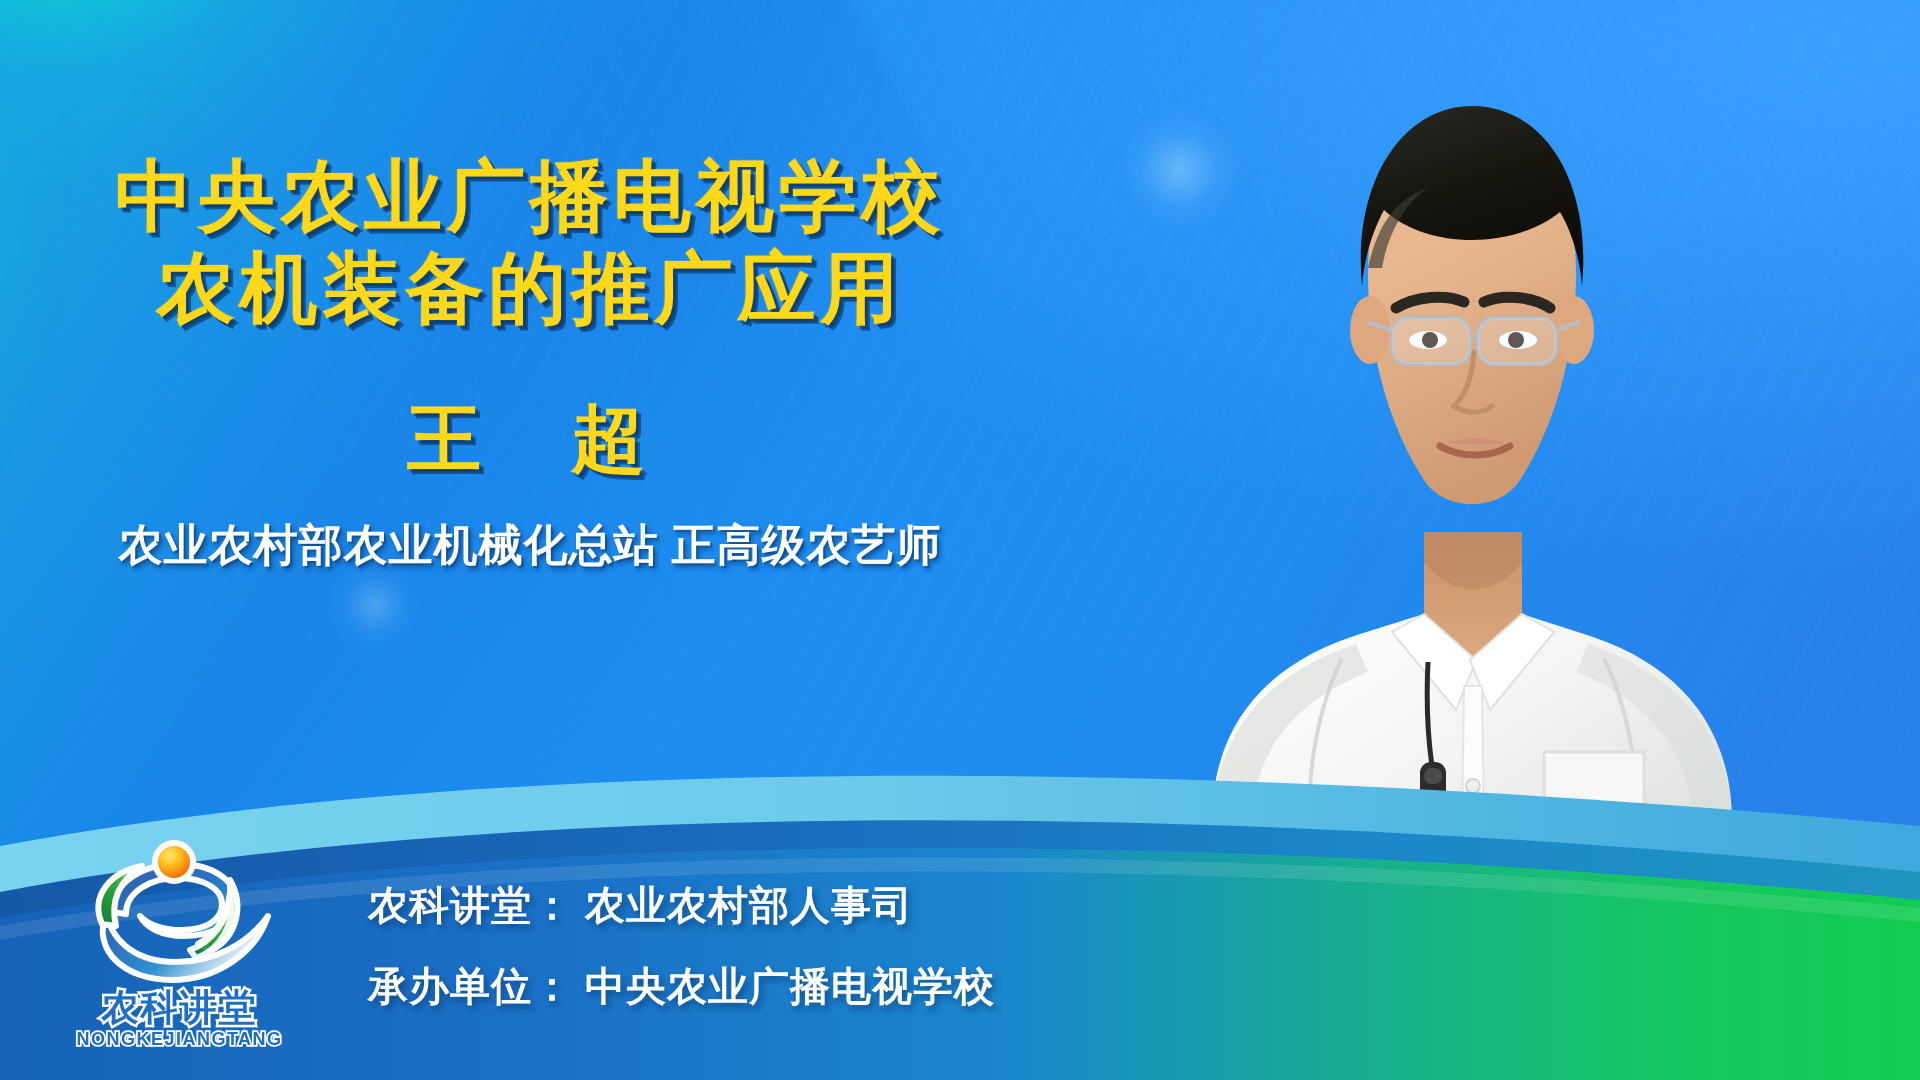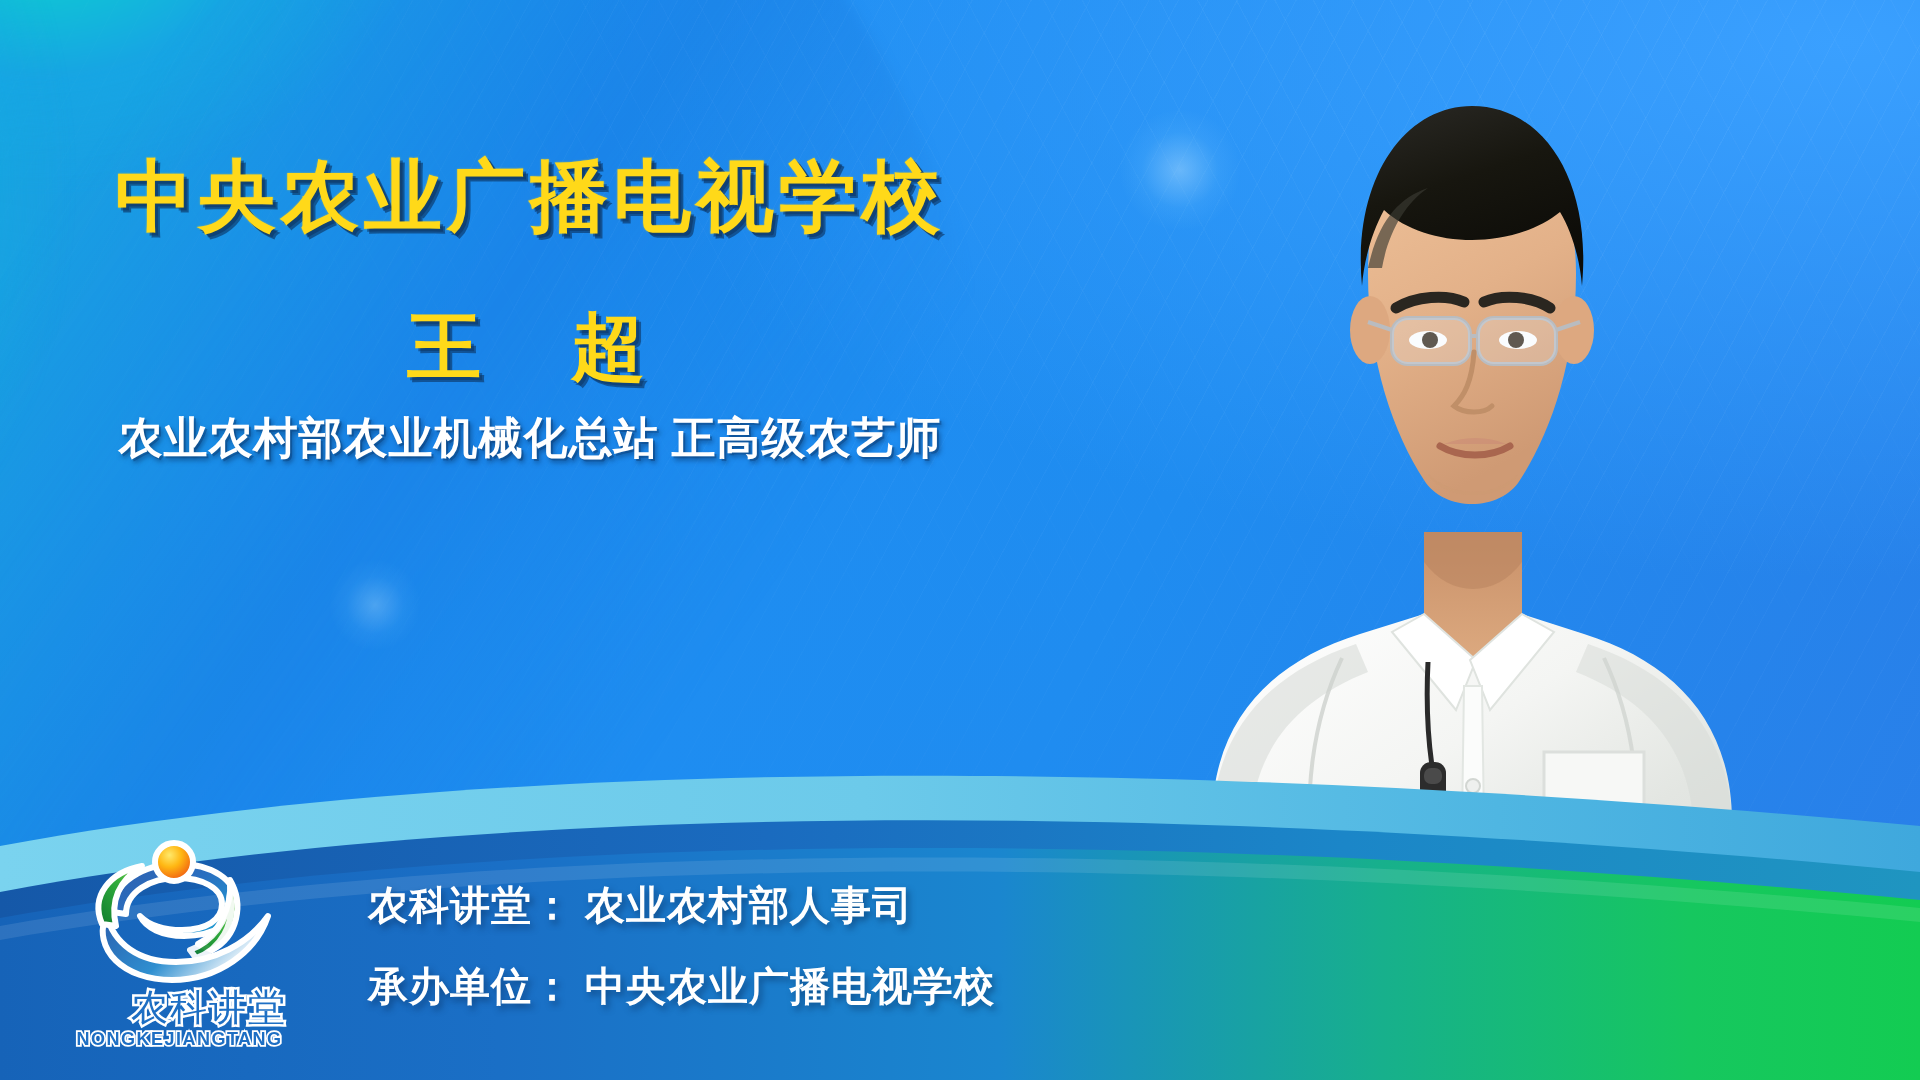--- a/index.html
+++ b/index.html
@@ -106,21 +106,21 @@
     font-size:74px;
     font-weight:700;
     color:#ffd919;
     letter-spacing:8px;
     white-space:pre;
     text-shadow:
       5px 5px 0 rgba(12,50,95,.6),
       3px 3px 0 rgba(12,50,95,.5);
   }
   .speaker-affil{
-    margin-top:11px;
+    margin-top:26px;
     font-size:44px;
     font-weight:700;
     color:#ffffff;
     letter-spacing:1px;
     white-space:nowrap;
     text-shadow:
       3px 4px 5px rgba(8,48,96,.55),
       2px 2px 0 rgba(10,52,102,.35);
   }
 
@@ -131,22 +131,22 @@
   
   .footer{
     position:absolute;left:0;bottom:0;width:1920px;height:310px;z-index:7;
   }
   .logo{
     position:absolute;left:72px;bottom:42px;width:215px;height:200px;
   }
   .logo svg{display:block;width:215px;height:155px;}
   .logo-cn{
     margin-top:-4px;
-    text-align:right;
-    font-size:37px;font-weight:400;color:#1e6fc4;
+    text-align:center;
+    font-size:37px;font-weight:700;color:#1e6fc4;
     letter-spacing:2px;
     -webkit-text-stroke:5px #ffffff;
     paint-order:stroke fill;
     line-height:1;
   }
   .logo-en{
     text-align:center;
     font-size:18px;font-weight:700;color:#1e6fc4;
     letter-spacing:1.5px;
     -webkit-text-stroke:3.5px #ffffff;
@@ -270,20 +270,21 @@
       <g>
         <path d="M 236 600 C 234 640 236 676 240 704" stroke="#2a2a2a" stroke-width="5" fill="none"></path>
         <rect x="228" y="700" width="26" height="46" rx="11" fill="#2c2c2c"></rect>
         <rect x="232" y="706" width="18" height="16" rx="7" fill="#4a4a4a"></rect>
       </g>
     </svg>
   </div>
 
   <div class="text-block">
     <div class="title-line">中央农业广播电视学校</div>
+    <div class="title-line">农机装备的推广应用</div>
     <div class="speaker-name">王　超</div>
     <div class="speaker-affil">农业农村部农业机械化总站 正高级农艺师</div>
   </div>
 
   <div class="wave-wrap">
     <svg viewBox="0 0 1920 420" preserveAspectRatio="none" xmlns="http://www.w3.org/2000/svg">
       <defs>
         <linearGradient id="waveMain" x1="0" y1="0" x2="1" y2="0">
           <stop offset="0%" stop-color="#1663b8"></stop>
           <stop offset="26%" stop-color="#1a6fc6"></stop>

